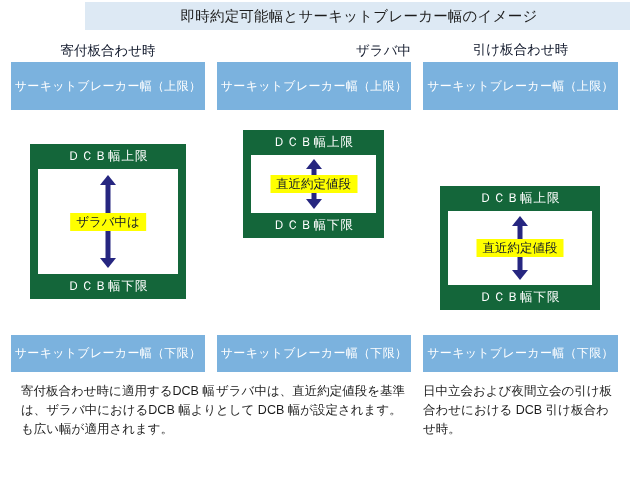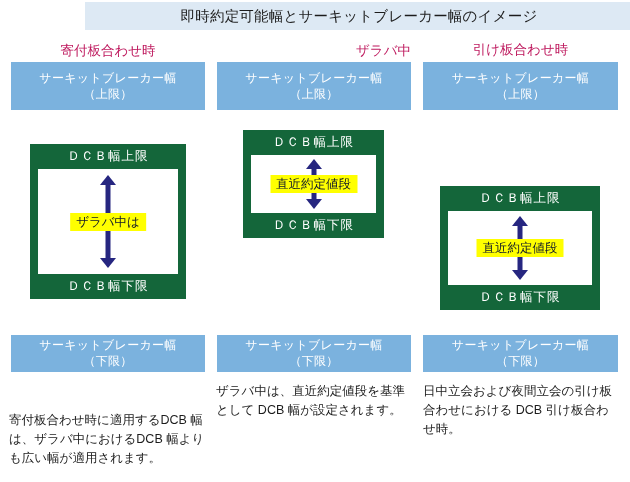--- a/index.html
+++ b/index.html
@@ -34,21 +34,21 @@
     letter-spacing: 0.2px;
     white-space: nowrap;
   }
 
   
   .col-head {
     position: absolute;
     top: 42px;
     height: 18px;
     font-size: 13.5px;
-    color: #be185d;
+    color: #0f172a;
     text-align: center;
     line-height: 18px;
     white-space: nowrap;
   }
   .col-head.c0 { left: 11px;  width: 194px; }
   .col-head.c1 { left: 217px; width: 194px; text-align: right; }
   .col-head.c2 { left: 423px; width: 195px; font-family: Liberation Mono, monospace; }
 
   
   .panel {
@@ -66,21 +66,21 @@
     position: absolute;
     left: 0;
     width: 100%;
     background: #7bb2de;
     color: #ffffff;
     text-align: center;
     font-size: 12px;
     line-height: 16px;
     box-sizing: border-box;
     display: flex;
-    flex-direction: column;
+    flex-direction: row;
     align-items: center;
     justify-content: center;
     letter-spacing: 0.3px;
   }
   .cb-band.top    { top: 0;    height: 48px; }
   .cb-band.bottom { bottom: 0; height: 37px; padding-bottom: 2px; }
   .cb-band .l1 { white-space: nowrap; }
   .cb-band .l2 { white-space: nowrap; }
 
   
@@ -164,21 +164,21 @@
 
   
   .note {
     position: absolute;
     top: 382px;
     font-size: 12.5px;
     line-height: 19px;
     color: #1c1c1c;
     text-align: left;
   }
-  .note.c0 { left: 9px;   width: 200px; margin-top: 29px; }
+  .note.c0 { left: 21px;   width: 200px; }
   .note.c1 { left: 216px; width: 200px; }
   .note.c2 { left: 423px; width: 198px; }
 </style>
 </head>
 <body>
 
 <div id="title-bar">
   <span class="title-text">即時約定可能幅とサーキットブレーカー幅のイメージ</span>
 </div>
 

